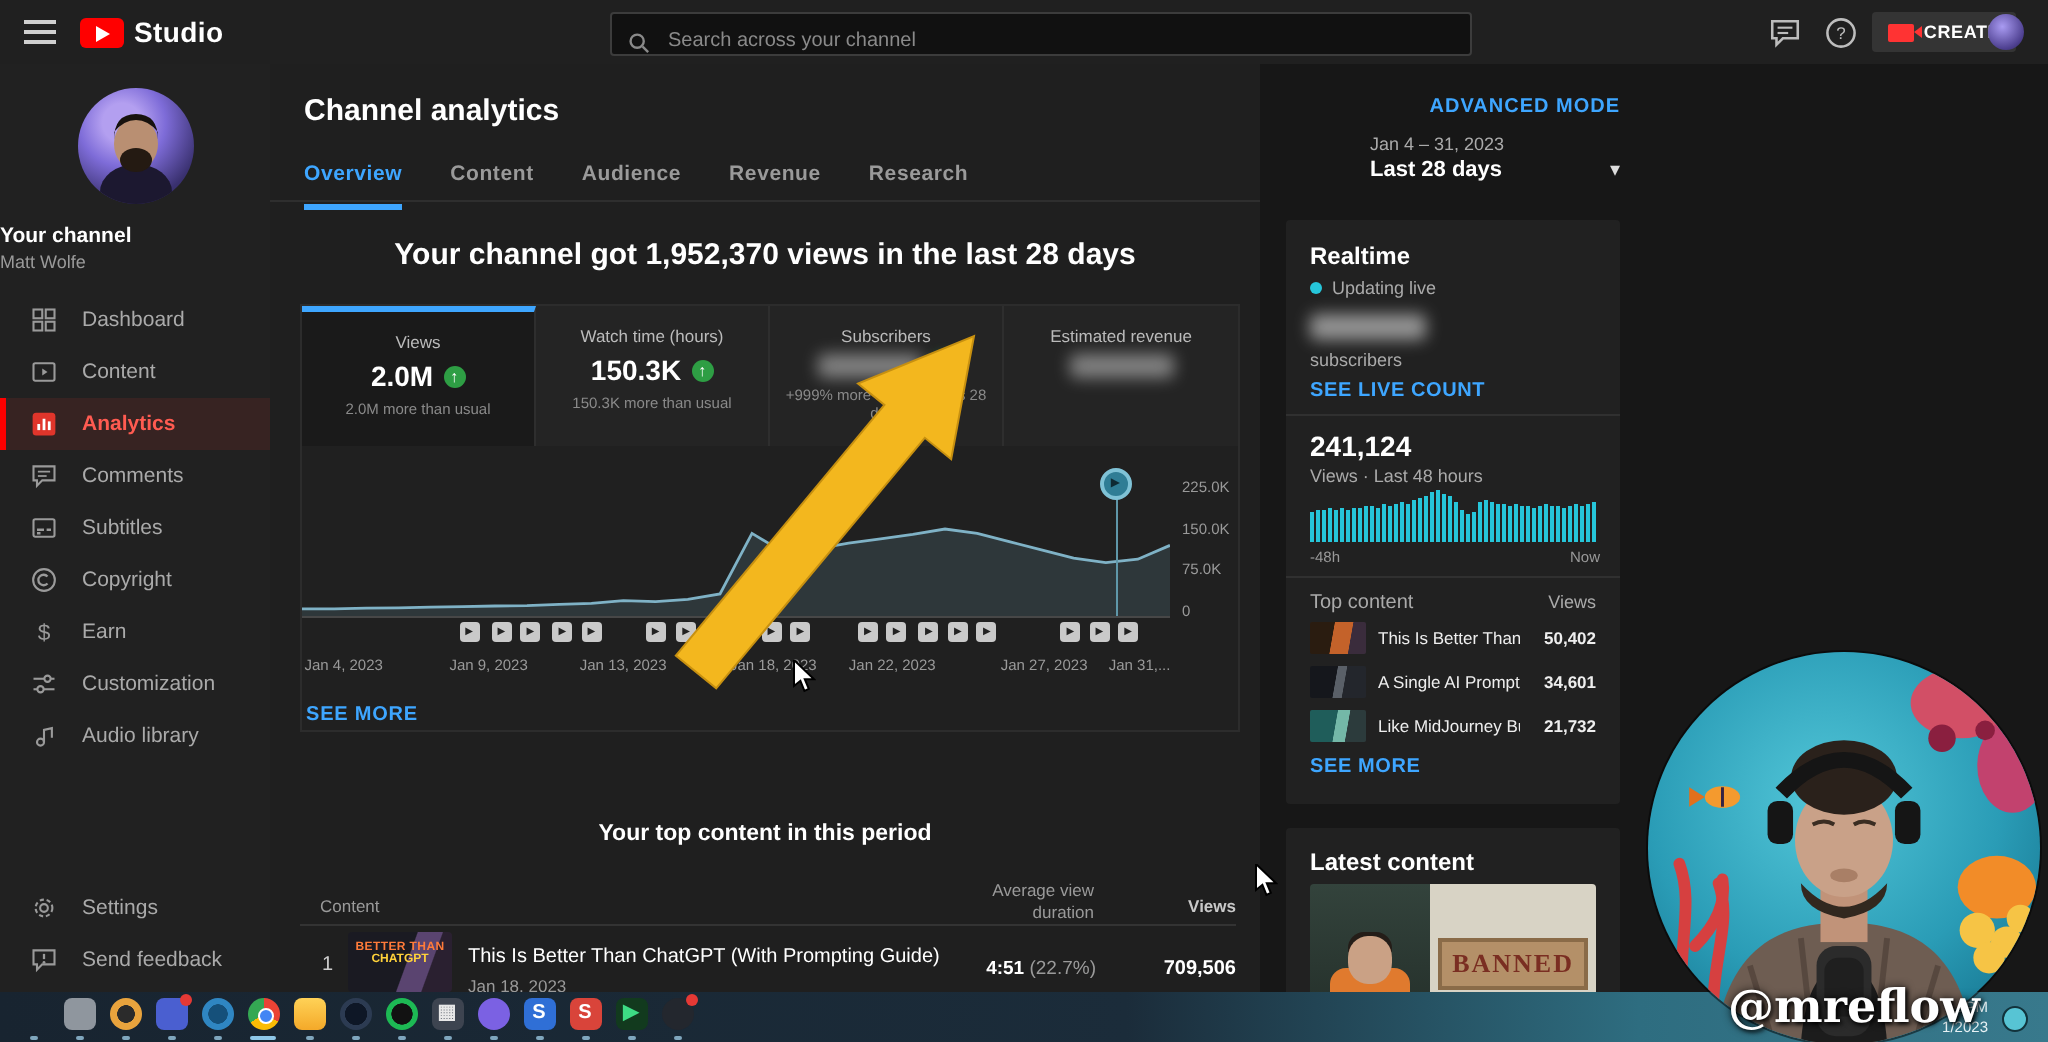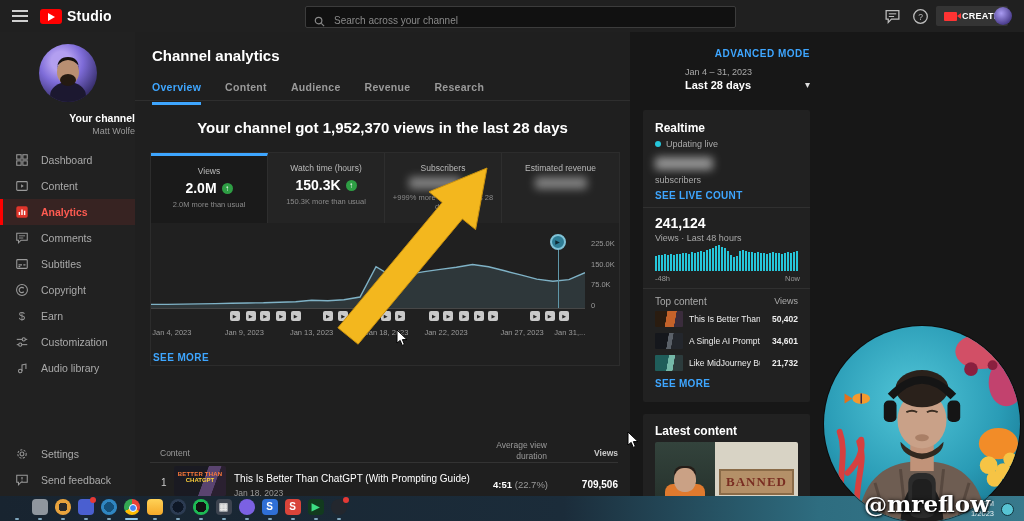--- a/index.html
+++ b/index.html
@@ -21,21 +21,21 @@
   .tb-ic-btn{top:8px;width:17px;height:17px;color:#bdbdbd;}
   #create-btn{left:936px;top:6px;width:72px;height:20px;background:#343434;border-radius:2px;display:flex;align-items:center;justify-content:center;gap:5px;cursor:pointer;}
   #create-btn .cam{width:13px;height:9px;background:#f33;border-radius:1px;position:relative;}
   #create-btn .cam:after{content:"";position:absolute;right:-4px;top:1px;border-right:4px solid #f33;border-top:3.5px solid transparent;border-bottom:3.5px solid transparent;}
   #create-btn span{font-size:9px;font-weight:bold;color:#fff;letter-spacing:.3px;}
   .avatar-sm{left:994px;top:7px;width:18px;height:18px;border-radius:50%;background:radial-gradient(circle at 40% 35%,#a99bf2,#4d3f8f 70%,#2b2350);}
   
   #sidebar{left:0;top:32px;width:135px;height:464px;background:#212121;z-index:5;}
   #ch-avatar{left:39px;top:12px;width:58px;height:58px;border-radius:50%;background:radial-gradient(circle at 38% 30%,#b39ff0 0 18%,#7e6cd8 40%,#3a3170 75%,#241f49);overflow:hidden;}
   #ch-avatar svg{position:absolute;left:0;top:0;}
-  .ch-label{left:0;width:135px;text-align:right;}
+  .ch-label{left:0;width:135px;text-align:left;}
   #ch-name{top:80px;font-size:10.5px;font-weight:bold;}
   #ch-owner{top:94px;font-size:9px;color:#9a9a9a;}
   .side-item{left:0;width:135px;height:26px;display:flex;align-items:center;gap:12px;padding-left:15px;cursor:pointer;box-sizing:border-box;}
   .side-item span{font-size:10.5px;color:#aaa;}
   .side-item svg{flex:0 0 auto;}
   .side-item.active{background:rgba(255,60,50,.10);border-left:3px solid #f00;padding-left:12px;}
   .side-item.active span{color:#ff5b51;font-weight:bold;}
   
   #main{left:135px;top:32px;width:495px;height:464px;background:#1f1f1f;}
   #main-title{left:152px;top:47px;font-size:15px;font-weight:bold;}
@@ -379,20 +379,21 @@
         <div class="marker" style="left: 308.444px;">▶</div>
         <div class="marker" style="left: 322.911px;">▶</div>
         <div class="marker" style="left: 337.378px;">▶</div>
         <div class="marker" style="left: 379.17px;">▶</div>
         <div class="marker" style="left: 393.637px;">▶</div>
         <div class="marker" style="left: 408.104px;">▶</div>
       </div>
     <div id="see-more-main" class="abs" style="left:2px;top:199px">SEE MORE</div>
   </div>
 
+  <div id="tc-heading" class="abs">Your top content in this period</div>
   <div id="th-content" class="abs th">Content</div>
   <div id="th-avg" class="abs th">
     <div>Average view</div>
       <div>duration</div>
   </div>
   <div id="th-views" class="abs th">Views</div>
   <div id="tbl-line" class="abs"></div>
   <div id="row-rank" class="abs">1</div>
   <div id="row-thumb" class="abs">
     <div class="t1">BETTER THAN</div>

